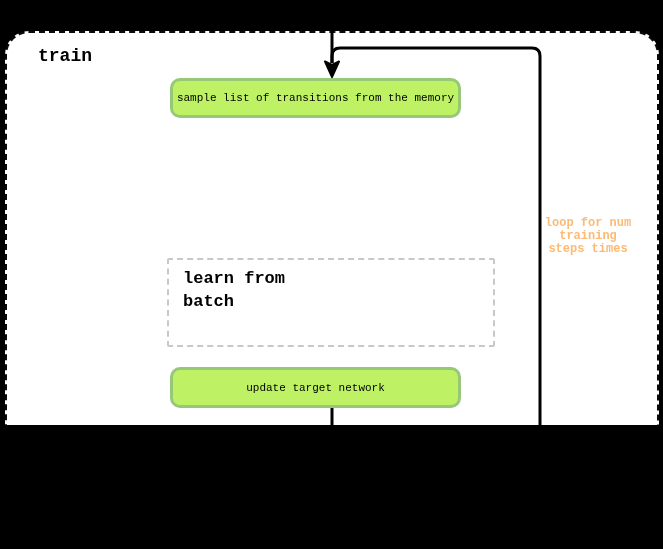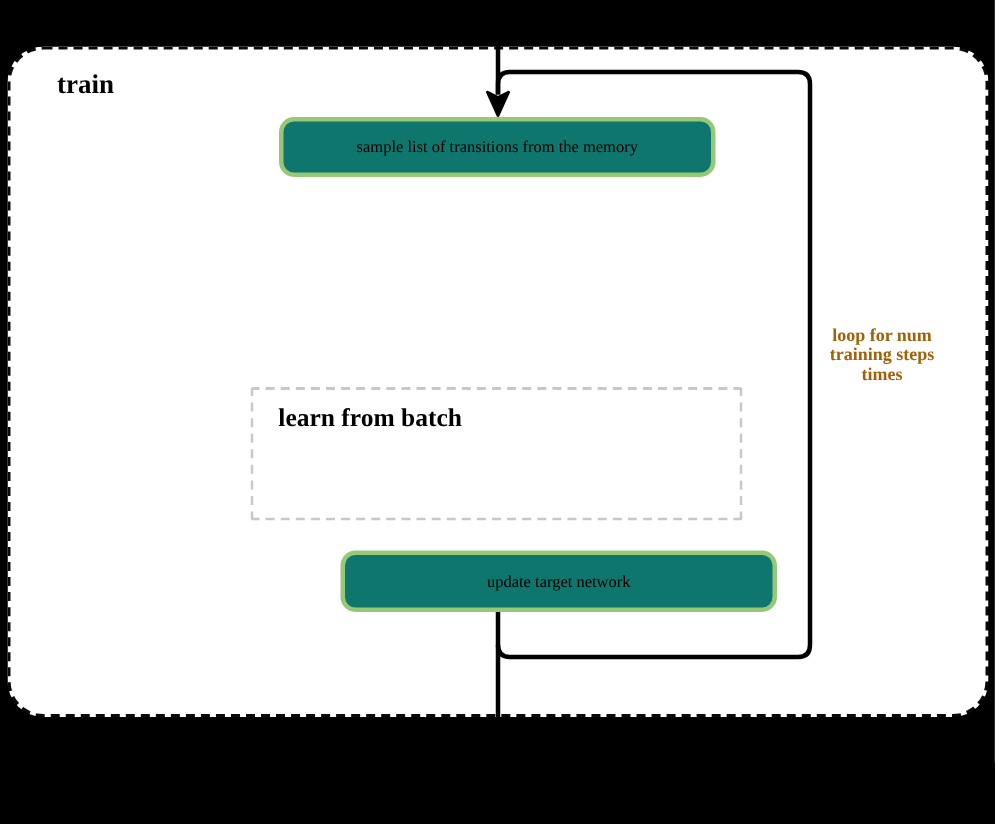--- a/index.html
+++ b/index.html
@@ -1,22 +1,22 @@
 <!DOCTYPE html>
 <html><head>
 <meta charset="utf-8">
 <style>
   html, body { margin: 0; padding: 0; background: #000; }
   #screen {
     position: relative;
     width: 663px;
-    height: 549px;
+    height: 425px;
     background: #000;
     overflow: hidden;
-    font-family: Liberation Serif, serif;
+    font-family: Liberation Mono, monospace;
   }
   .container {
     position: absolute;
     left: 5px; top: 31px;
     width: 654px; height: 447px;
     box-sizing: border-box;
     background: #ffffff;
     border: 2px dashed #0a0a0a;
     border-radius: 24px;
   }
@@ -29,68 +29,67 @@
     line-height: 18px;
   }
   svg.flow {
     position: absolute;
     left: 0; top: 0;
     width: 663px; height: 549px;
     z-index: 2;
   }
   .step {
     position: absolute;
-    left: 186px;
+    left: 170px;
     width: 291px;
     height: 40px;
     box-sizing: border-box;
-    background: #0f766e;
+    background: #bef264;
     border: 3px solid #96c878;
     border-radius: 10px;
     display: flex;
     align-items: center;
     justify-content: center;
     font-size: 11px;
     color: #000;
     text-align: center;
     z-index: 3;
   }
   .step-1 { top: 78px; }
   .step-2 { top: 138px; }
   .step-3 { top: 197px; }
-  .step-update { top: 367px; height: 41px; margin-left: 41px; }
+  .step-update { top: 367px; height: 41px; }
   .subprocess {
     position: absolute;
     left: 167px; top: 258px;
     width: 328px; height: 89px;
     box-sizing: border-box;
     background: #ffffff;
     border: 2px dashed #c8c8c8;
     border-radius: 2px;
     z-index: 3;
   }
   .subprocess-label {
     position: absolute;
     left: 14px; top: 7px;
     width: 125px;
     font-size: 17px;
     font-weight: bold;
     line-height: 23px;
     color: #000;
-    text-align: right;
   }
   .loop-label {
     position: absolute;
     left: 541px; top: 217px;
     width: 94px;
     font-size: 12px;
     font-weight: bold;
     line-height: 13px;
     text-align: center;
-    color: #a16207;
+    color: #fdba74;
     z-index: 3;
   }
 </style>
 </head>
 <body>
 
 <div id="screen">
 
   <div class="container"></div>
 

